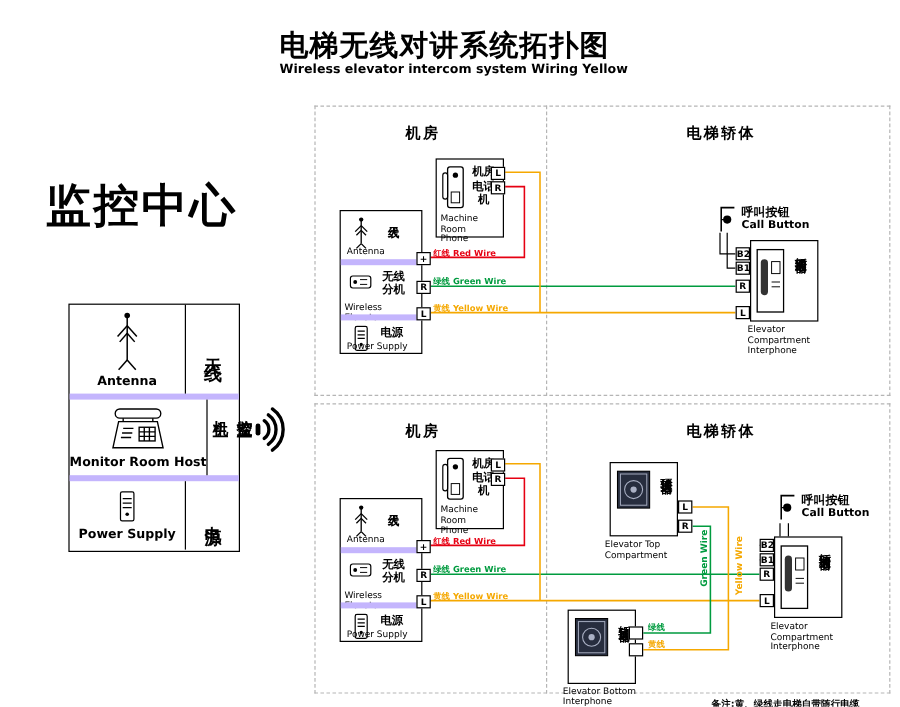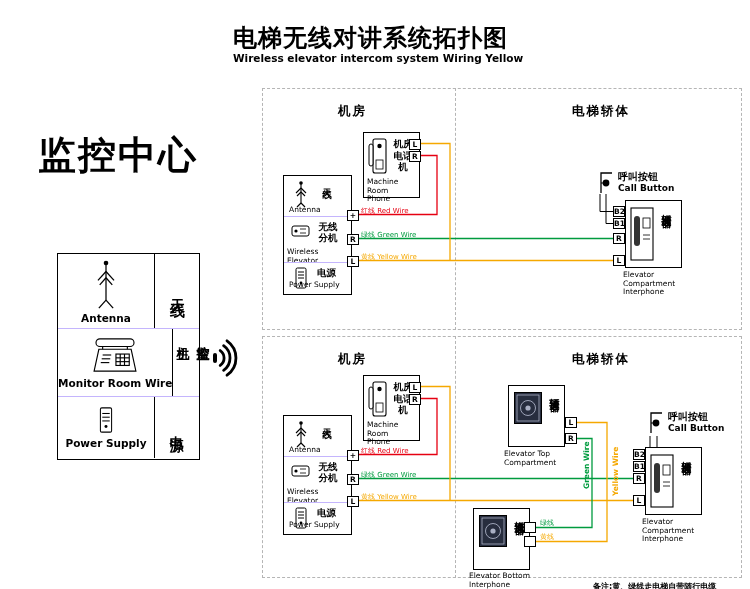--- a/index.html
+++ b/index.html
@@ -12,24 +12,24 @@
   .comp{position:absolute;z-index:2;}
   .title-zh{font-size:24px;font-weight:bold;letter-spacing:1px;white-space:nowrap;}
   .title-en{font-size:10.5px;font-weight:bold;white-space:nowrap;}
   .heading{font-size:38px;font-weight:bold;letter-spacing:2px;white-space:nowrap;}
   .zone-label{font-size:12.5px;font-weight:bold;letter-spacing:2px;z-index:2;}
   .dashed-box{position:absolute;border:1px dashed var(--c-dash);z-index:0;}
   .vdash{position:absolute;width:0;border-left:1px dashed var(--c-dash);z-index:0;}
   .box{border:1px solid #000;background:#fff;}
   .wbox{width:69px;height:120px;}
   .wrow{position:relative;}
-  .bt{border-top:1px solid #c4b5fd;}
+  .bt{border-top:5px solid #c4b5fd;}
   .term{position:absolute;width:12px;height:11px;border:1px solid #000;background:#fff;
         font-size:7.5px;font-weight:bold;text-align:center;line-height:9px;z-index:3;}
-  .wlabel{position:absolute;font-size:7px;font-weight:normal;white-space:nowrap;z-index:2;}
+  .wlabel{position:absolute;font-size:7px;font-weight:bold;white-space:nowrap;z-index:2;}
   .t-red{color:var(--c-red);} .t-green{color:var(--c-green);} .t-yellow{color:var(--c-yellow);}
   .vtext{writing-mode:vertical-rl;text-orientation:upright;}
   .rot{position:absolute;transform:rotate(-90deg);transform-origin:0 0;white-space:nowrap;
        font-size:7.5px;font-weight:bold;z-index:2;}
   .en-small{font-size:7.5px;font-weight:normal;line-height:8.5px;}
   svg.wires{position:absolute;left:0;top:0;z-index:1;}
   .wire{fill:none;stroke-width:1.3px;}
   .wire.red{stroke:var(--c-red);} .wire.green{stroke:var(--c-green);}
   .wire.yellow{stroke:var(--c-yellow);} .wire.black{stroke:#000;stroke-width:1px;}
   .mrow{display:flex;}
@@ -38,21 +38,21 @@
   .mlabel{width:45px;border-left:1px solid #000;display:flex;align-items:center;justify-content:center;font-weight:bold;}
   .zh-wrap{font-weight:bold;text-align:center;}
 </style>
 </head>
 <body>
 
 <div class="canvas">
 
   <div class="abs title-zh" style="left:233px;top:22px;">电梯无线对讲系统拓扑图</div>
   <div class="abs title-en" style="left:233px;top:52px;">Wireless elevator intercom system Wiring Yellow</div>
-  <div class="abs heading" style="left:38px;top:130px;">监控中心</div>
+  <div class="abs heading" style="left:38px;top:146px;">监控中心</div>
 
   <div class="dashed-box" style="left:262px;top:88px;width:480px;height:242px;"></div>
   <div class="vdash" style="left:455px;top:88px;height:242px;"></div>
   <div class="dashed-box" style="left:262px;top:336px;width:480px;height:242px;"></div>
   <div class="vdash" style="left:455px;top:336px;height:242px;"></div>
 
   <div class="abs zone-label" style="left:338px;top:103px;">机房</div>
   <div class="abs zone-label" style="left:572px;top:103px;">电梯轿体</div>
   <div class="abs zone-label" style="left:338px;top:351px;">机房</div>
   <div class="abs zone-label" style="left:572px;top:351px;">电梯轿体</div>
@@ -106,21 +106,21 @@
             <rect x="32" y="19" width="14" height="12"></rect>
             <line x1="36.5" y1="19" x2="36.5" y2="31"></line>
               <line x1="41" y1="19" x2="41" y2="31"></line>
             <line x1="32" y1="23" x2="46" y2="23"></line>
               <line x1="32" y1="27" x2="46" y2="27"></line>
             <line x1="18" y1="20" x2="27" y2="20"></line>
               <line x1="17" y1="24" x2="26" y2="24"></line>
               <line x1="16" y1="28" x2="25" y2="28"></line>
           </g>
         </svg>
-        <div class="men">Monitor Room Wire</div>
+        <div class="men">Monitor Room Host</div>
       </div>
       <div class="mlabel" style="font-size:13px;align-items:flex-start;padding-top:7px;gap:2px;">
         <span class="vtext">主机</span>
         <span class="vtext">监控室</span>
       </div>
     </div>
     <div class="mrow bt" style="height:62px;">
       <div class="mmain">
         <svg width="18" height="28" viewBox="0 0 18 30">
           <g stroke="#000" stroke-width="1.1" fill="none">

